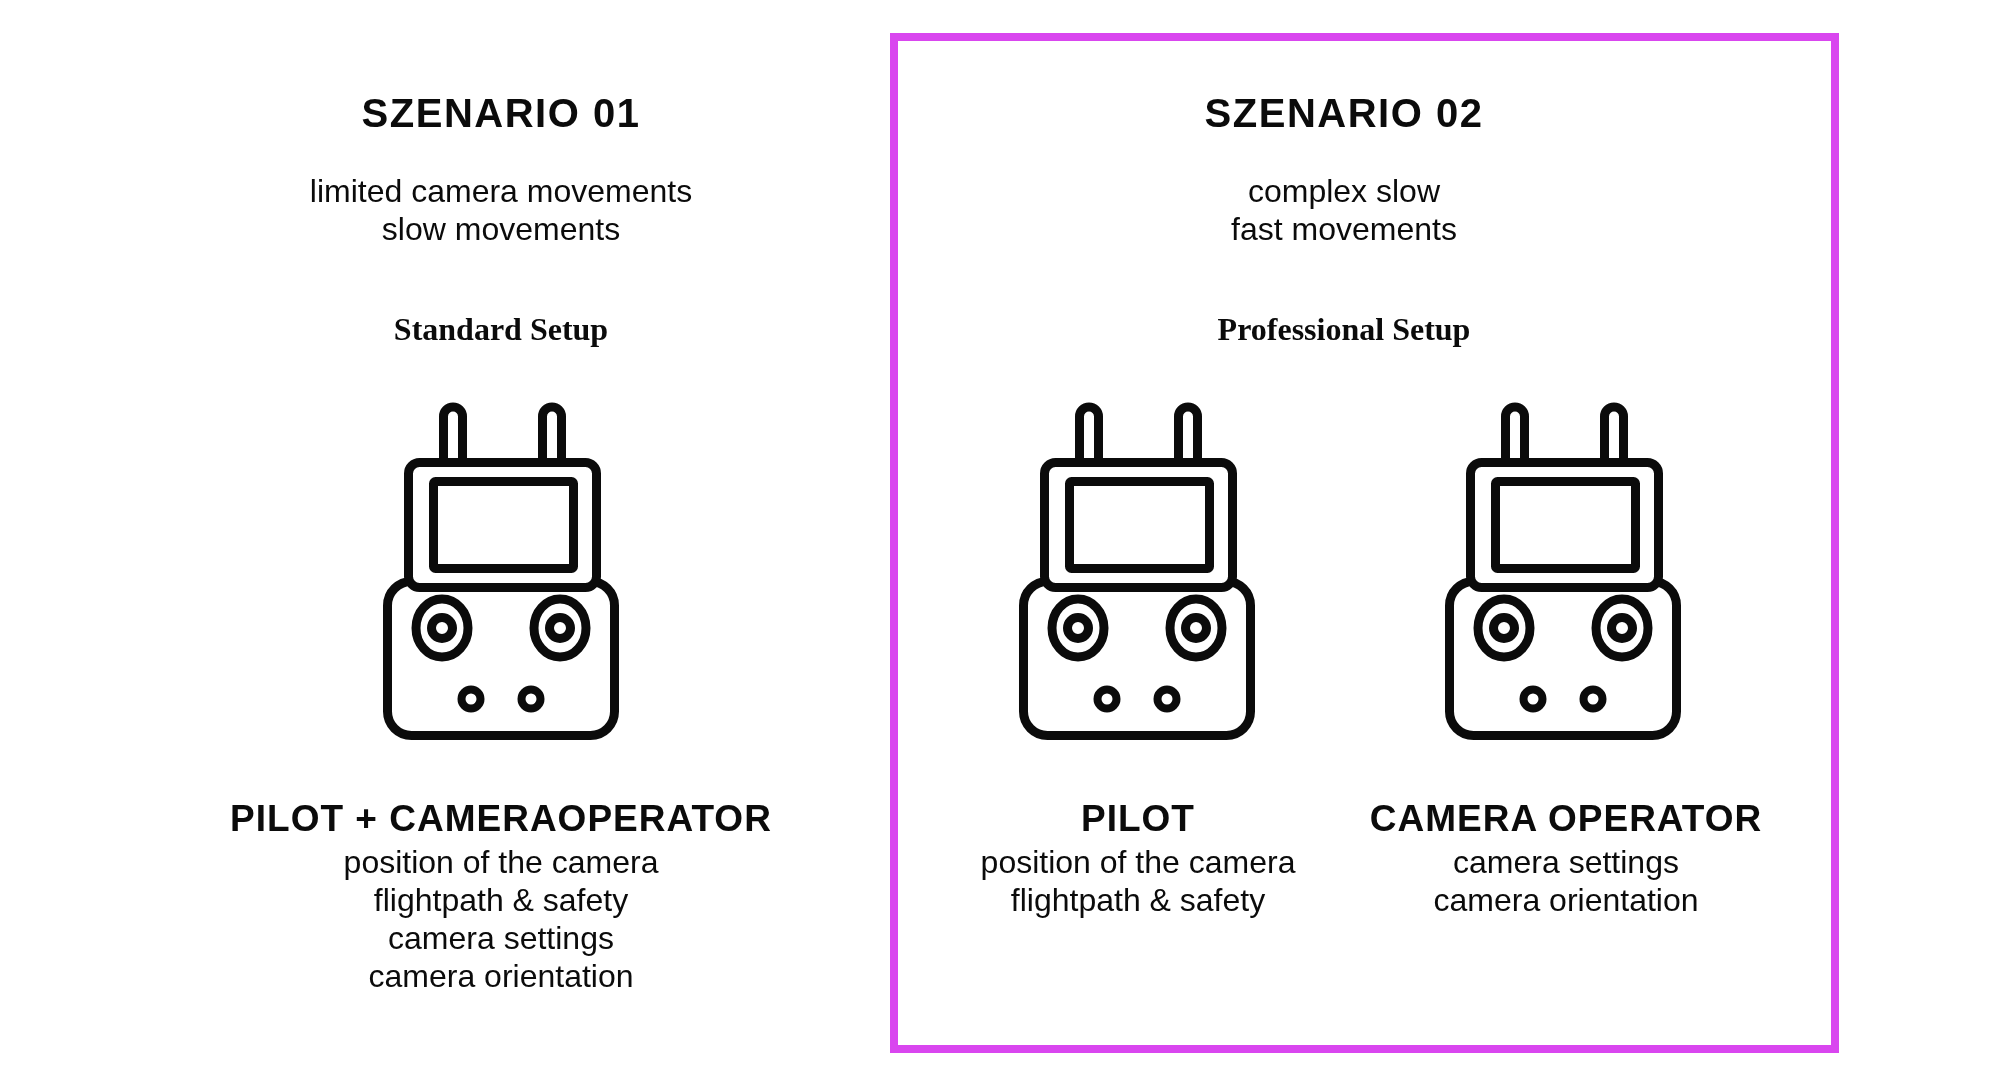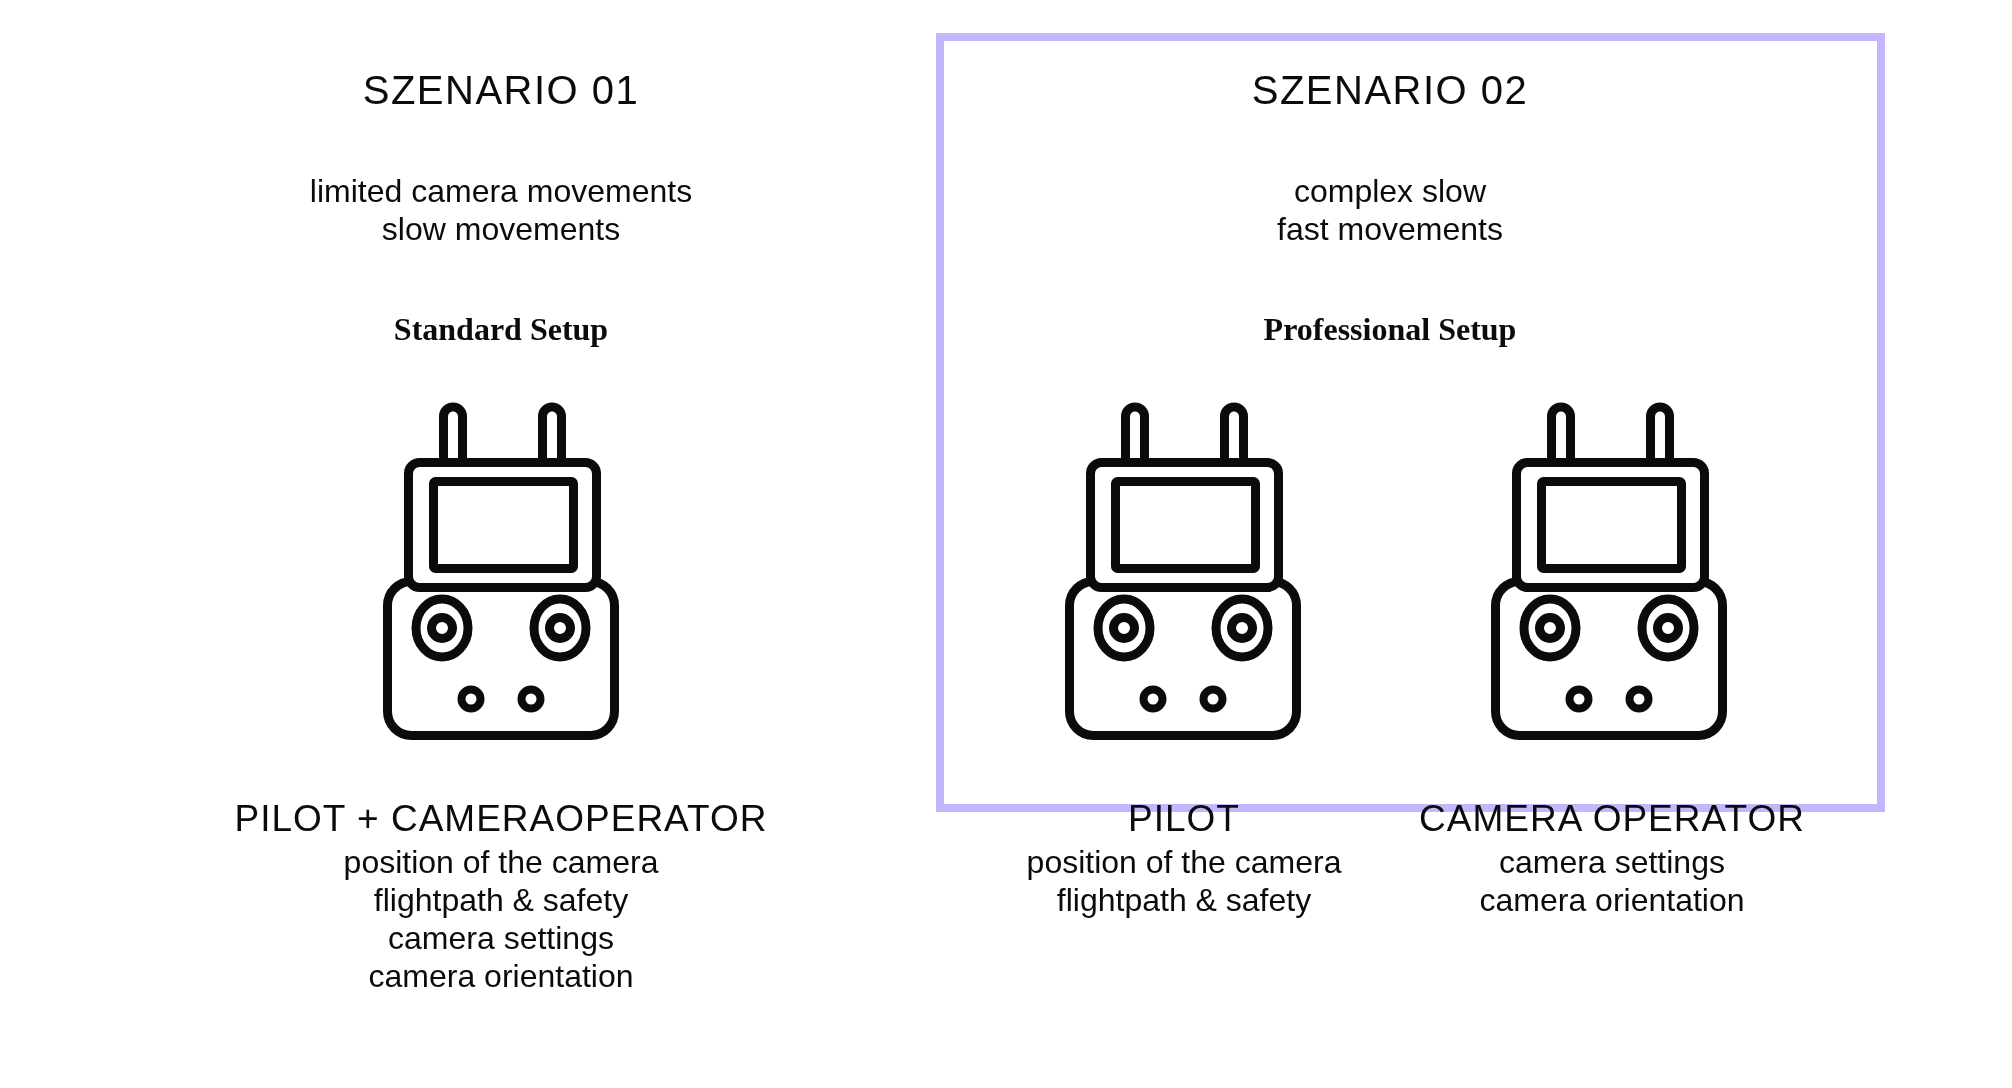--- a/index.html
+++ b/index.html
@@ -9,58 +9,59 @@
     height: 1088px;
     background: #ffffff;
     color: #0b0b0b;
     font-family: "Liberation Sans", "DejaVu Sans", sans-serif;
     overflow: hidden;
   }
   .abs { position: absolute; }
   .cx { transform: translateX(-50%); white-space: nowrap; }
   .scenario-title {
     font-size: 40px;
-    font-weight: 400;
+    font-weight: 700;
     letter-spacing: 1.5px;
     line-height: 44px;
     text-align: center;
+    margin-top: 23px;
   }
   .desc {
     font-size: 32px;
     line-height: 38px;
     text-align: center;
     font-weight: 400;
   }
   .setup-label {
     font-size: 32px;
     line-height: 38px;
     font-weight: 700;
     text-align: center;
     font-family: Liberation Serif, serif;
   }
   .role-name {
     font-size: 37px;
-    font-weight: 400;
+    font-weight: 700;
     letter-spacing: 1px;
     line-height: 42px;
     text-align: center;
   }
   .tasks {
     font-size: 32px;
     line-height: 38px;
     text-align: center;
     font-weight: 400;
   }
   .scenario-box {
     position: absolute;
-    left: 936px;
+    left: 890px;
     top: 33px;
     width: 949px;
-    height: 779px;
-    border: 8px solid #c4b5fd;
+    height: 1020px;
+    border: 8px solid #d946ef;
     box-sizing: border-box;
     background: #ffffff;
   }
   
   .s1-title   { left: 501px; top: 68px;  }
   .s1-desc    { left: 501px; top: 172px; }
   .s1-setup   { left: 501px; top: 310px; }
   .s1-rc      { left: 379px; top: 398px; }
   .s1-role    { left: 501px; top: 798px; }
   .s1-tasks   { left: 501px; top: 843px; }

